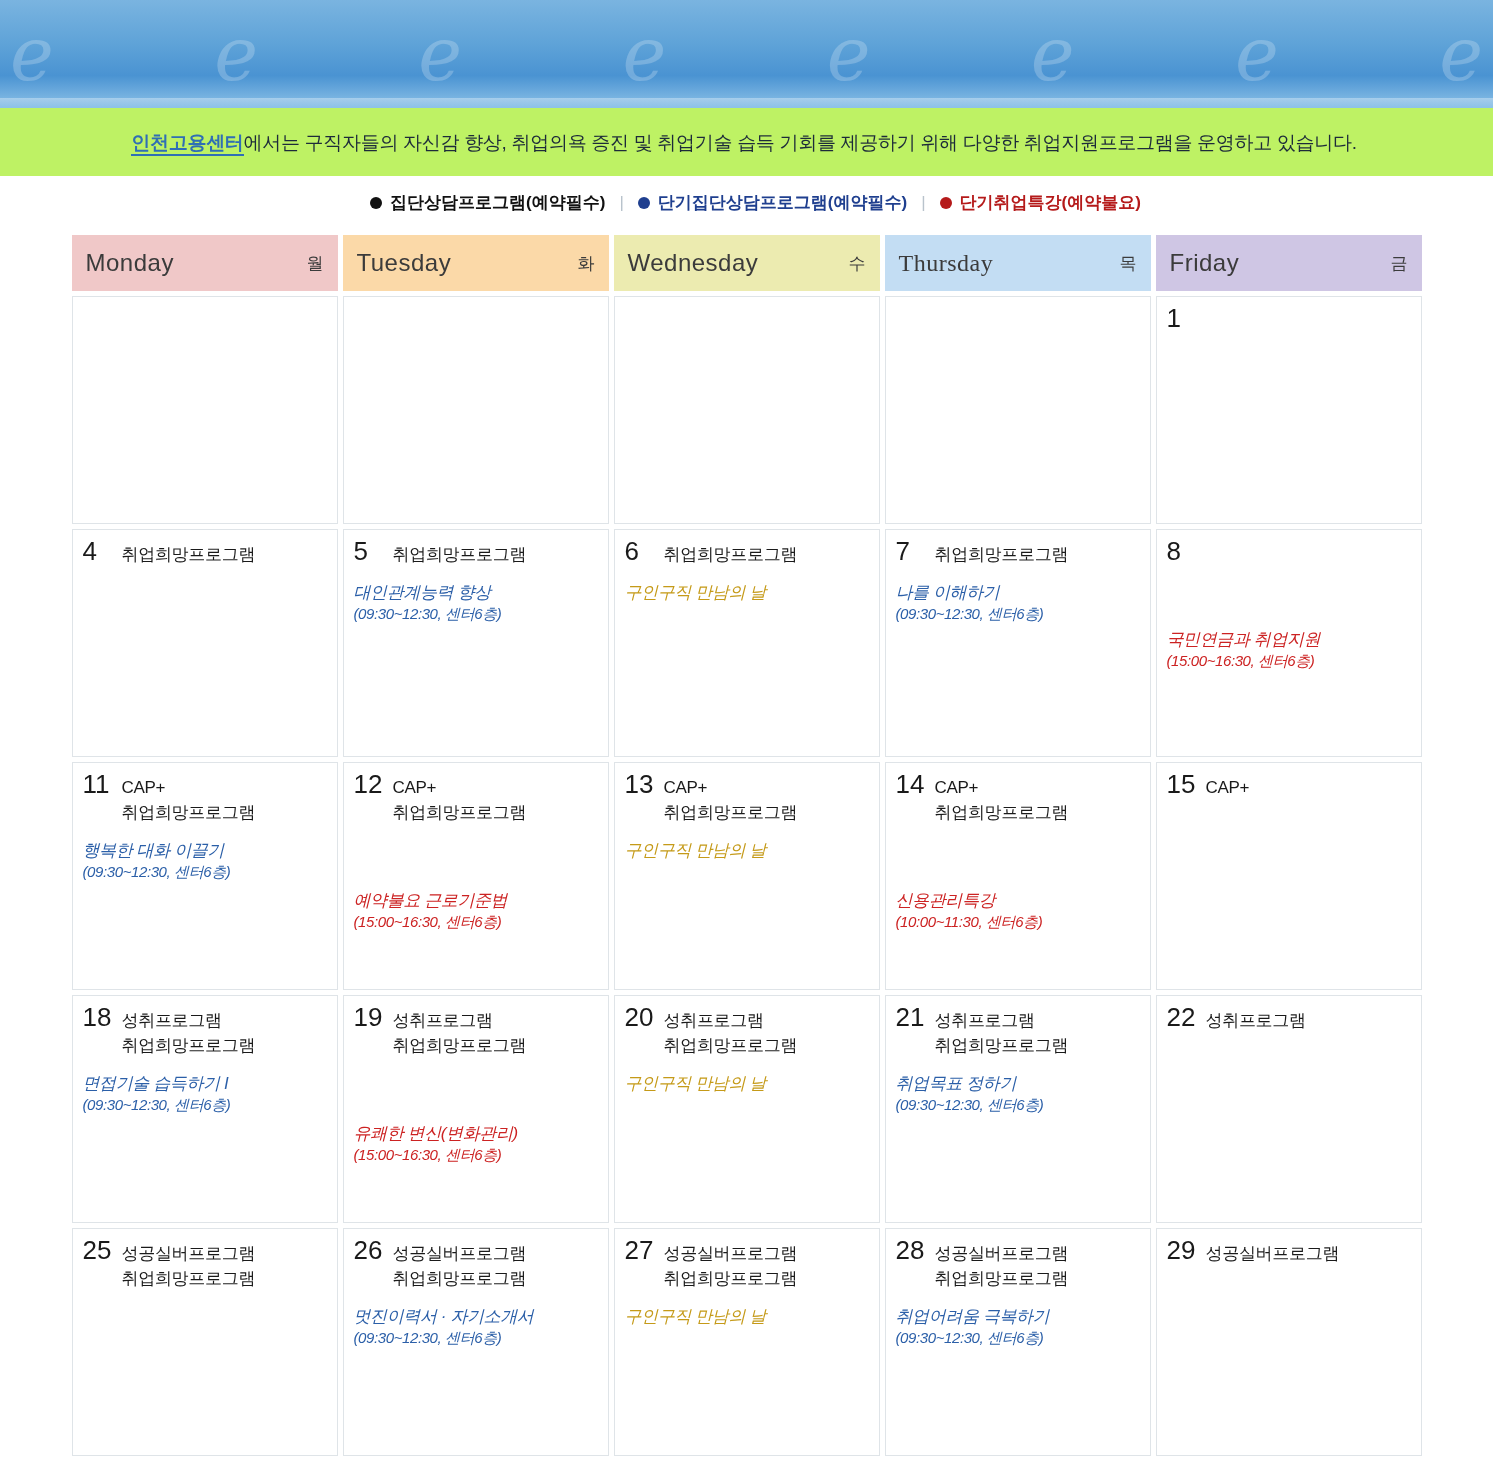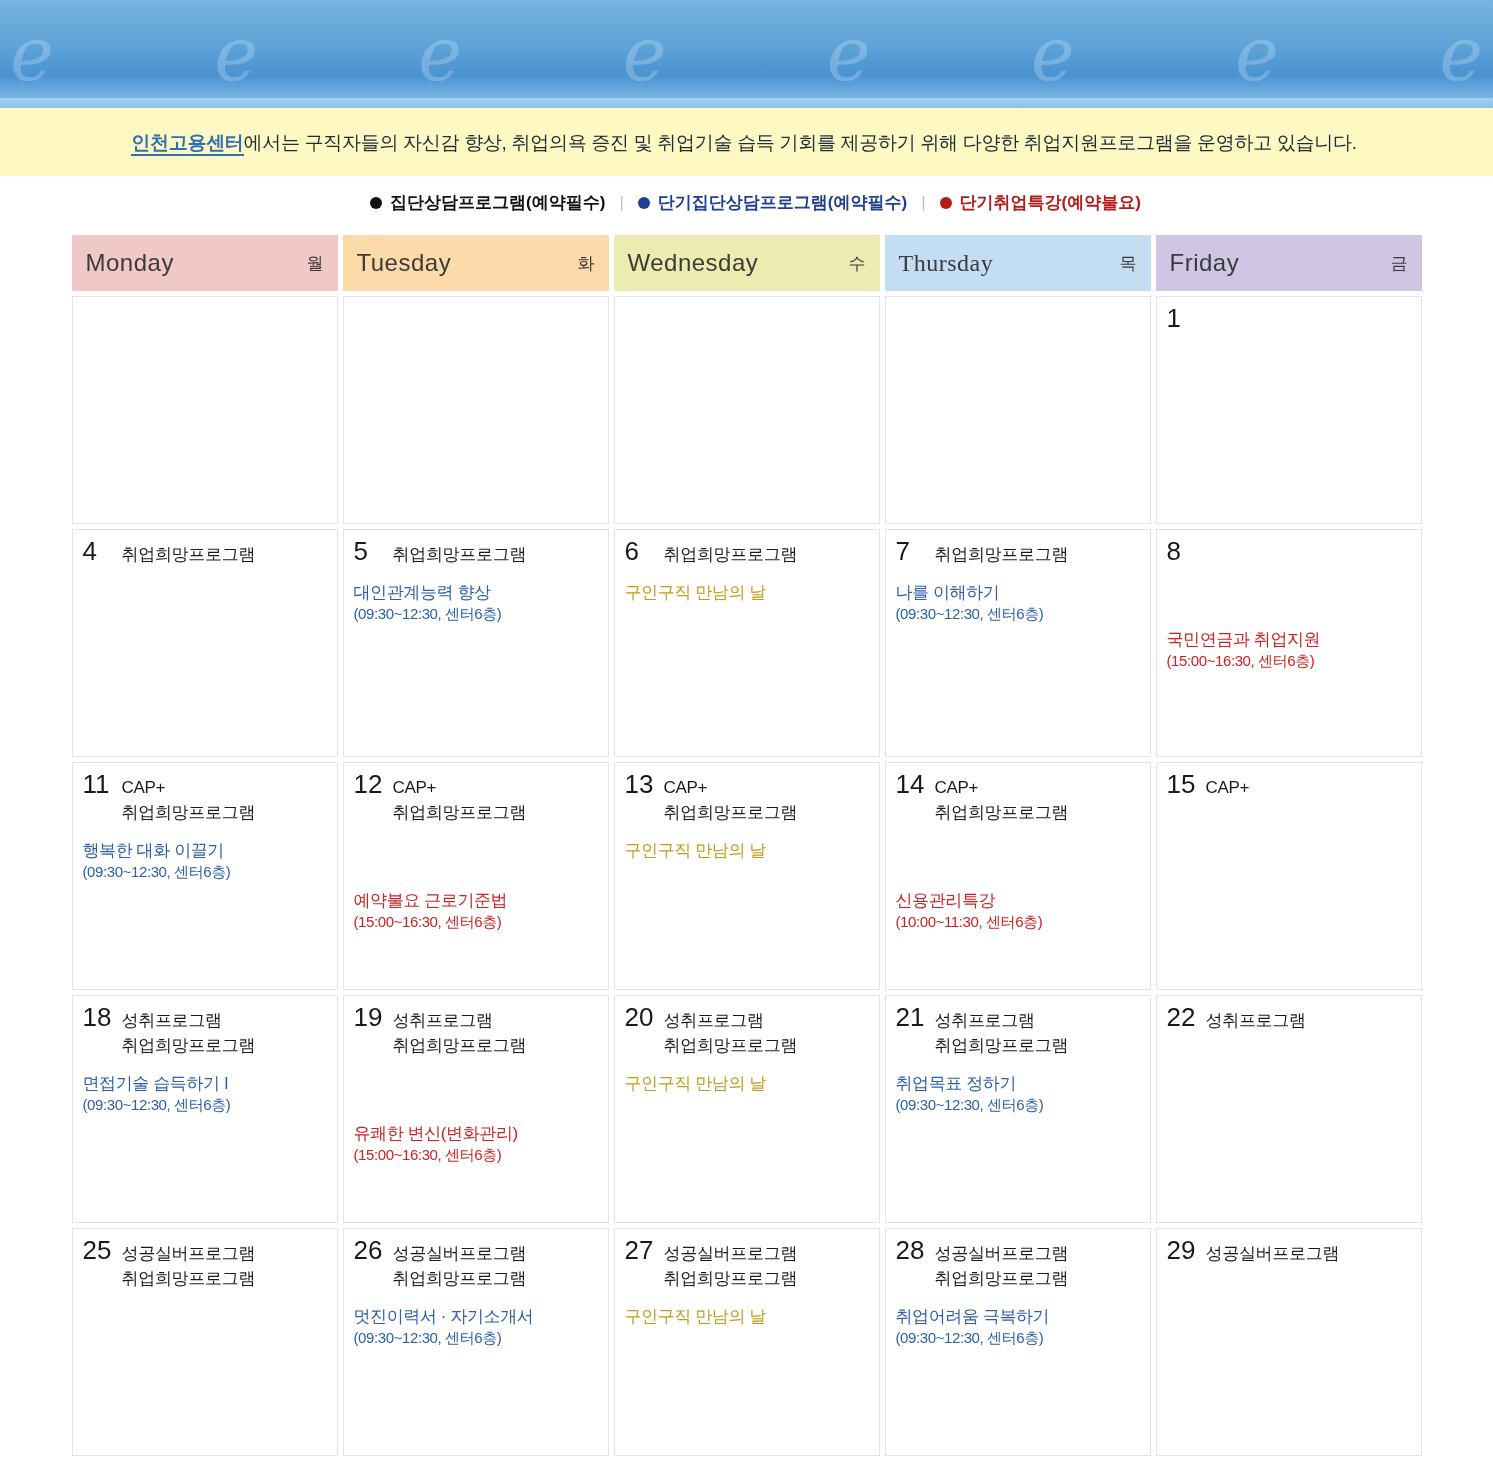--- a/index.html
+++ b/index.html
@@ -51,21 +51,21 @@
     text-align: center;
     font-size: 40px;
     font-weight: bold;
     color: #ffffff;
     letter-spacing: 2px;
     text-shadow: 0 2px 4px rgba(20,70,120,0.45);
   }
 
   
   .intro-wrap {
-    background: #fef9c3;
+    background: #bef264;
     padding: 22px 5px 20px 0;
     border-bottom: 1px solid #ffffff;
   }
   .intro {
     text-align: center;
     font-size: 19px;
     color: #1d2b3a;
     letter-spacing: -0.3px;
   }
   .intro .org {
@@ -163,20 +163,21 @@
     gap: 2px;
   }
   .prog {
     font-size: 17px;
     color: #1a1a1a;
     letter-spacing: -0.3px;
     line-height: 1.35;
   }
   .events {
     margin-top: 14px;
+    font-style: italic;
   }
   .event {
     margin-bottom: 10px;
     line-height: 1.38;
   }
   .event .ename {
     font-size: 17px;
     letter-spacing: -0.4px;
     display: block;
   }

